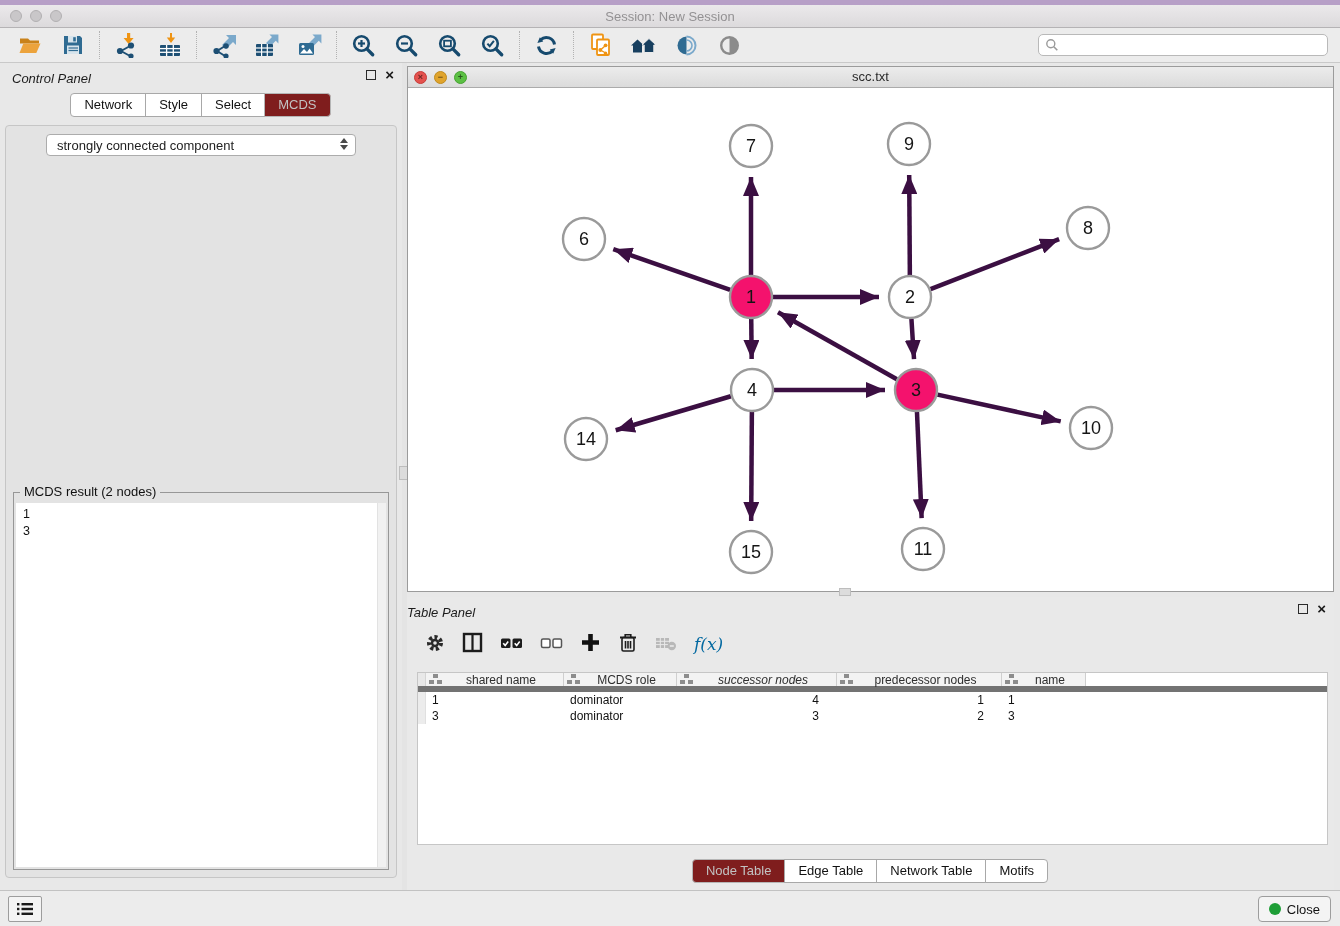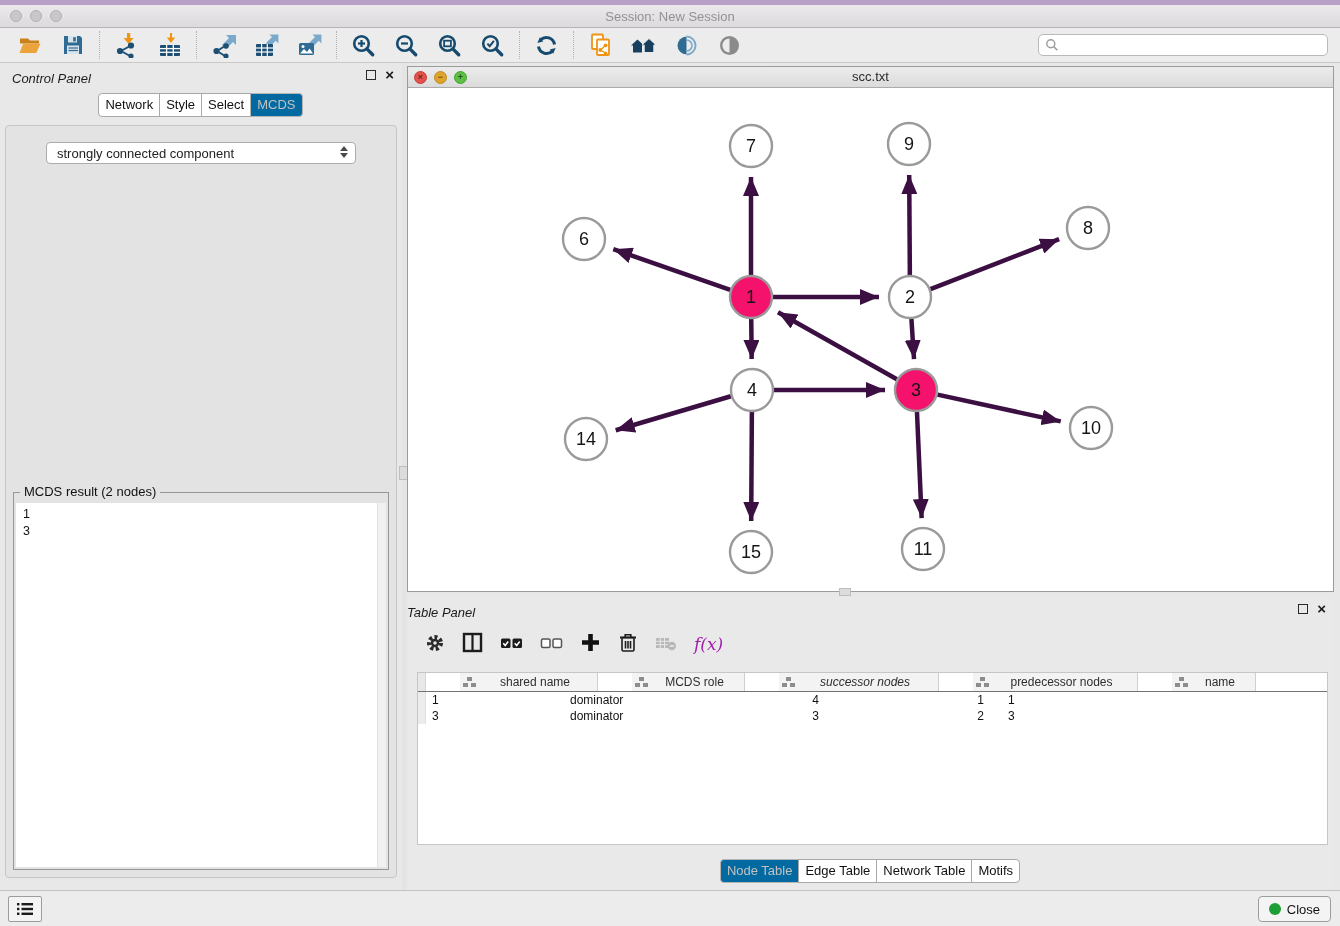--- a/index.html
+++ b/index.html
@@ -25,28 +25,28 @@
     border:1px solid #b9b9b9; border-radius:5px; display:flex; align-items:center; padding:0 6px; }
   .search-box input { border:none; outline:none; flex:1; font-size:12px; font-family:inherit; background:transparent; }
   
   .control-panel { position:absolute; left:0; top:63px; width:402px; height:827px; }
   .cp-header { position:relative; height:30px; }
   .panel-title { position:absolute; left:12px; top:8px; font-size:13px; color:#1c1c1c;font-style:italic; }
   .hdr-btns { position:absolute; right:8px; top:7px; display:flex; gap:9px; align-items:center; }
   .float-btn { width:10px; height:10px; border:1.6px solid #2a2a2a; background:transparent; }
   .close-btn { font-weight:bold; font-size:15px; line-height:10px; color:#1a1a1a; }
   .tabs-row { display:flex; justify-content:center; }
-  .tab { border:1px solid #a8a8a8; background:#fff; padding:3px 6px 4px; font-size:13px; margin-left:-1px; color:#111; }
+  .tab { border:1px solid #a8a8a8; background:#fff; padding:3px 13px 4px; font-size:13px; margin-left:-1px; color:#111; }
   .tab:first-child { border-radius:4px 0 0 4px; }
   .tab:last-child { border-radius:0 4px 4px 0; }
-  .tab.tab-active { background:#0369a1; color:#c2c2c2; border-color:#b5b5b5; }
+  .tab.tab-active { background:#7f1d1d; color:#c2c2c2; border-color:#b5b5b5; }
   .cp-body { position:absolute; left:5px; right:5px; top:62px; bottom:12px; background:#e3e3e3;
     border:1px solid #c6c6c6; border-radius:4px; text-align:center; }
   .opt-label { margin-top:16px; font-size:13px; color:#111; }
-  .opt-select { margin:16px auto 0; width:310px; height:22px; background:#fff; border:1px solid #acacac;
+  .opt-select { margin:8px auto 0; width:310px; height:22px; background:#fff; border:1px solid #acacac;
     border-radius:4px; display:flex; align-items:center; padding-left:10px; position:relative; font-size:13px; }
   .stepper { position:absolute; right:7px; top:3px; display:flex; flex-direction:column; gap:2px; }
   .stepper i { width:0; height:0; border-left:4px solid transparent; border-right:4px solid transparent; display:block; }
   .step-up { border-bottom:5px solid #4a4a4a; }
   .step-down { border-top:5px solid #4a4a4a; }
   .btn-row { margin-top:12px; display:flex; justify-content:center; gap:14px; }
   .btn { background:#fff; border:1px solid #a8a8a8; border-radius:4px; padding:3px 15px 4px; font-size:13px; color:#111; }
   .result-fieldset { position:absolute; left:7px; right:7px; top:366px; bottom:7px; border:1px solid #979797; }
   .result-legend { position:absolute; top:-9px; left:6px; background:#e3e3e3; padding:0 4px; font-size:13px; color:#111;text-align:center; }
   .result-area { position:absolute; left:2px; right:2px; top:10px; bottom:2px; background:#fff; text-align:left; }
@@ -65,23 +65,23 @@
   .light { width:13px; height:13px; border-radius:50%; font-size:9px; font-weight:bold; color:rgba(0,0,0,.55);
     display:flex; align-items:center; justify-content:center; line-height:1; }
   .light.red { background:#e4524e; border:1px solid #c63b38; }
   .light.yellow { background:#e0a42c; border:1px solid #c08b1d; }
   .light.green { background:#5cc044; border:1px solid #46a231; }
   .nw-canvas { position:relative; width:925px; height:503px; background:#fff; }
   
   .table-panel { position:absolute; left:407px; top:597px; width:927px; height:293px; background:#e9e9e9; }
   .tp-header { position:relative; height:26px; }
   .tp-toolbar { display:flex; align-items:center; gap:17px; height:42px; padding-left:18px; }
-  .fx-label { font-family:"DejaVu Serif", serif; font-style:italic; font-size:17px; color:#a21caf; }
+  .fx-label { font-family:"DejaVu Serif", serif; font-style:italic; font-size:17px; color:#0369a1; }
   .tp-table { position:absolute; left:10px; right:6px; top:75px; height:173px; background:#fff; border:1px solid #c6c6c6; overflow:hidden; }
-  .thead { display:flex; height:19px; border-bottom:1px solid #737373; font-size:12px; color:#2e2e2e;gap:34px; }
+  .thead { display:flex; height:19px; border-bottom:6px solid #737373; font-size:12px; color:#2e2e2e; }
   .th { background:#f3f3f3; border-right:1px solid #cfcfcf; display:flex; align-items:center; padding:0 3px; flex:none; }
   .th-gutter { width:8px; background:#e8e8e8; border-right:1px solid #d4d4d4; flex:none; }
   .th-label { flex:1; text-align:center; }
   .th-fill { flex:1; background:#fff; border-right:none; }
   .hier-icon { display:inline-block; width:13px; height:11px; position:relative; flex:none; }
   .hier-icon::before { content:""; position:absolute; left:4px; top:0; width:5px; height:4px; background:#8d8d8d; }
   .hier-icon::after { content:""; position:absolute; left:0; top:6px; width:5px; height:4px; background:#8d8d8d; box-shadow:8px 0 0 #8d8d8d; }
   .tr { display:flex; height:16px; font-size:12px; color:#111; }
   .td { flex:none; padding:1px 6px 0; white-space:nowrap; }
   .td.right { text-align:right; padding-right:18px; }

